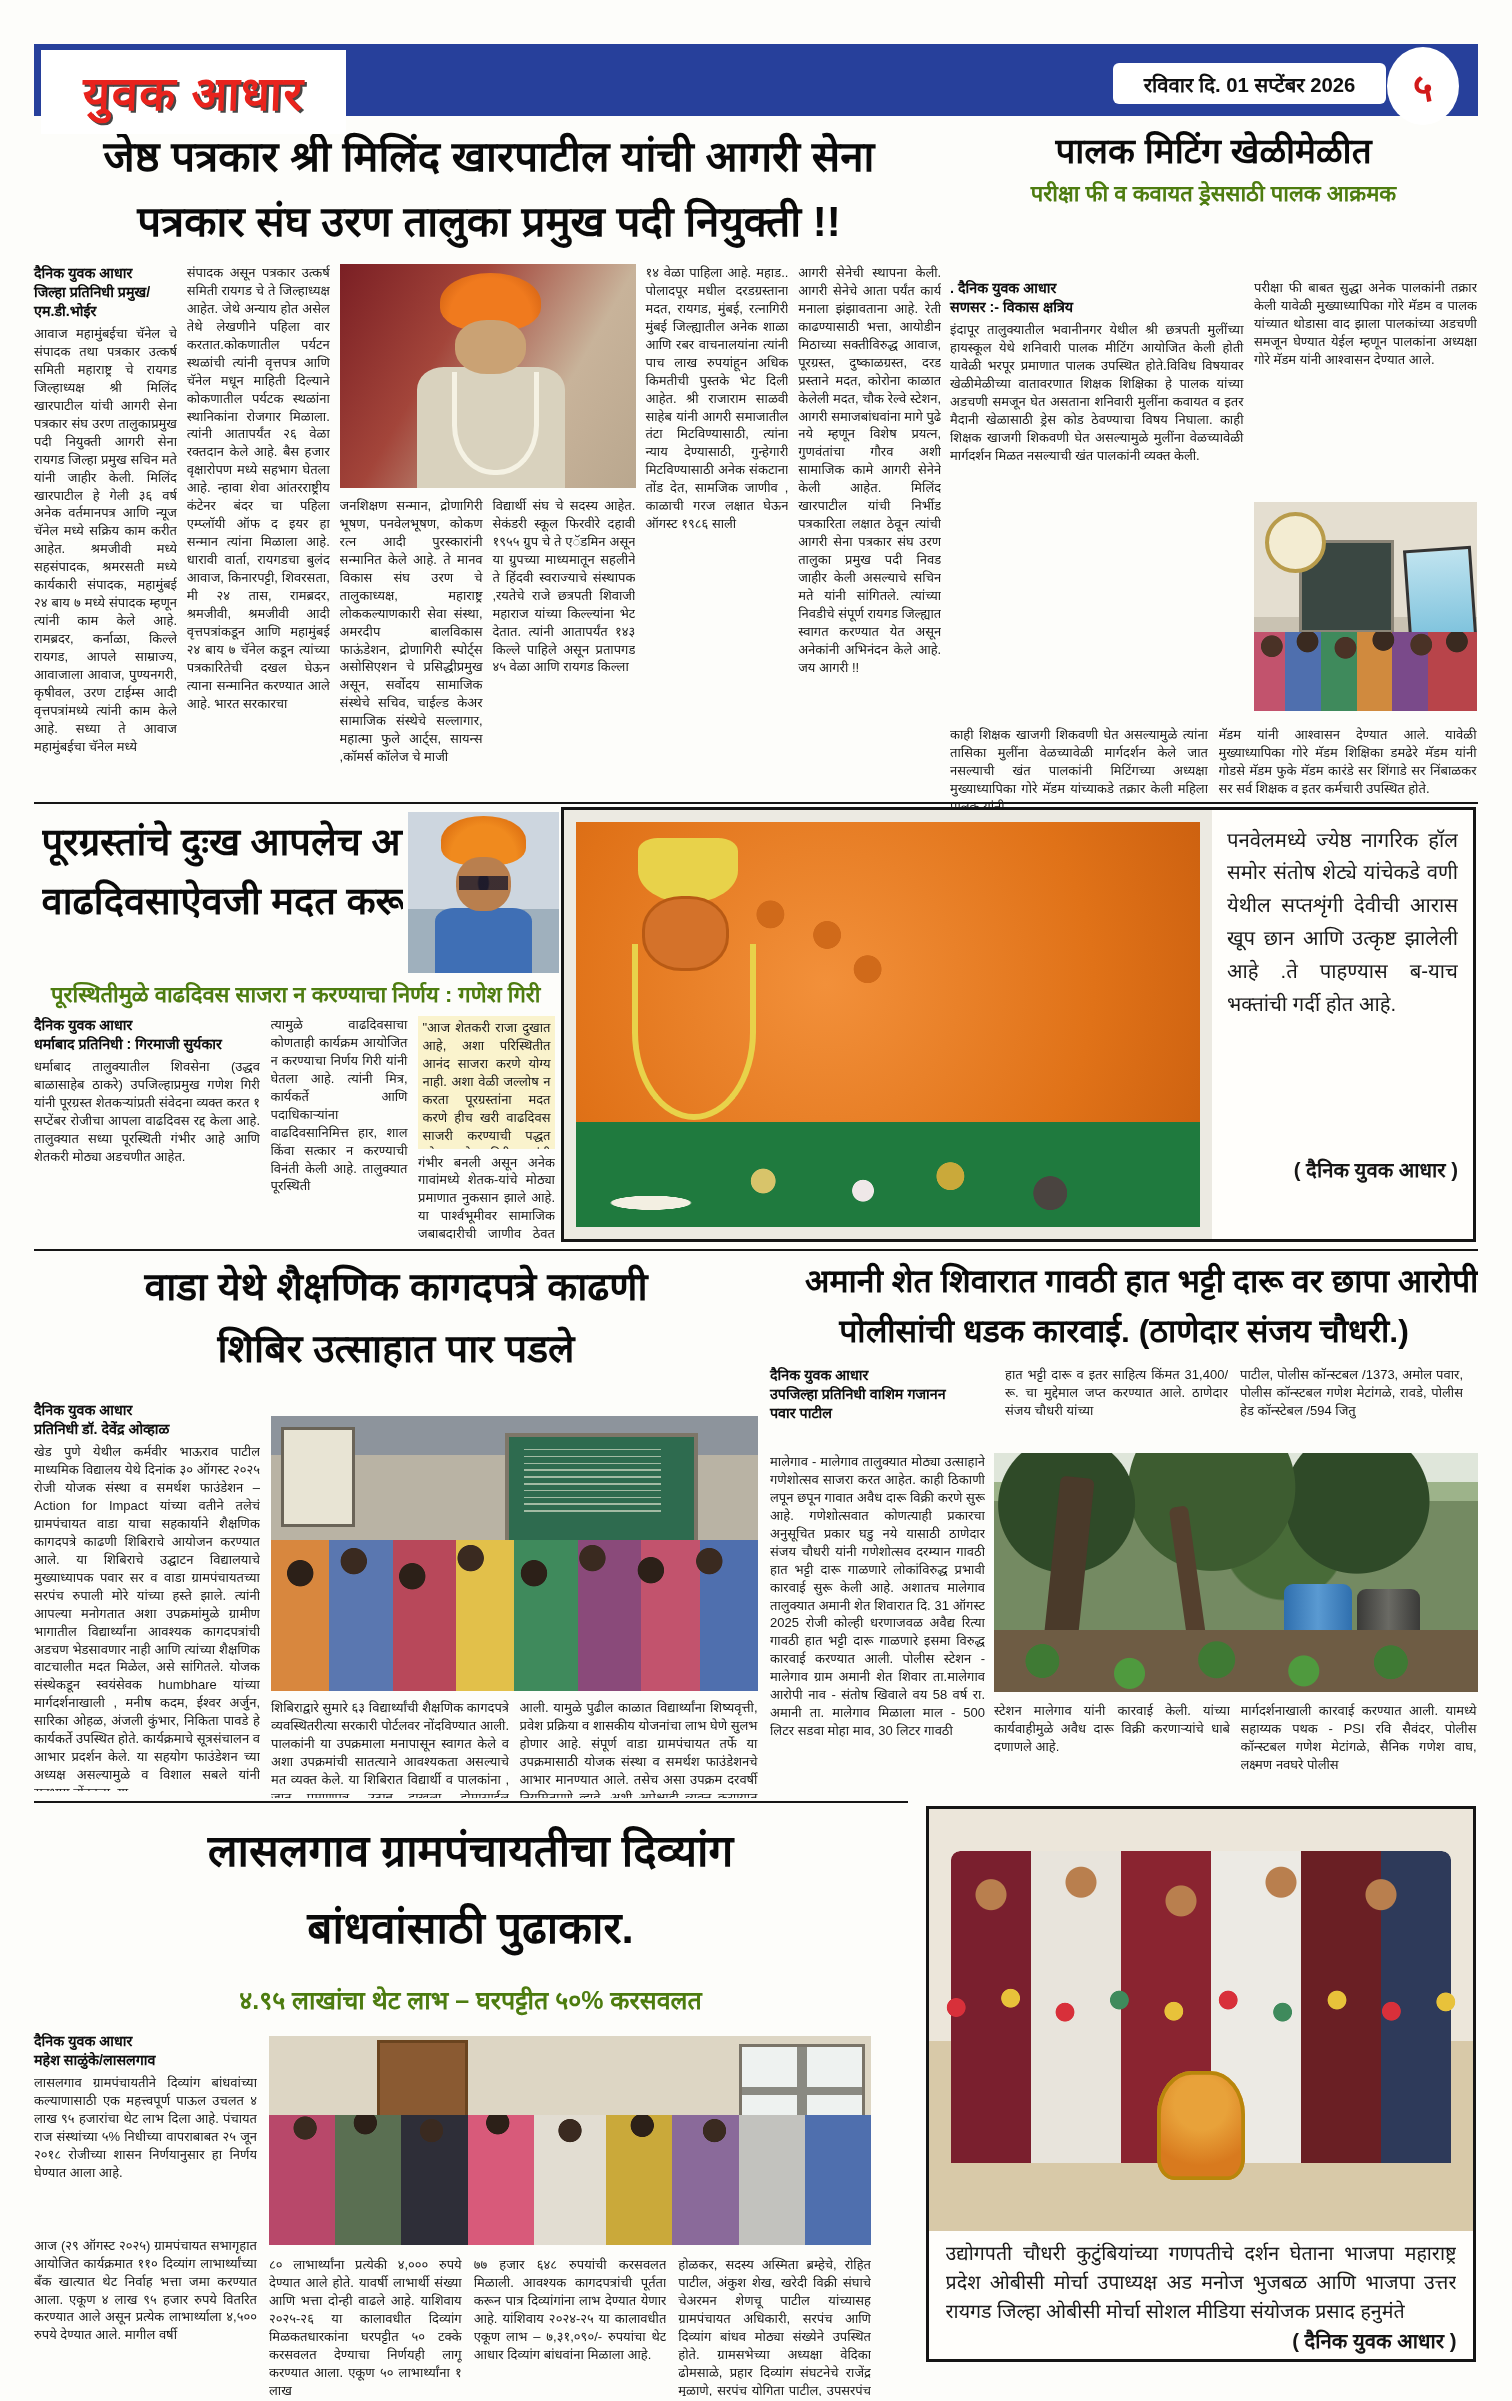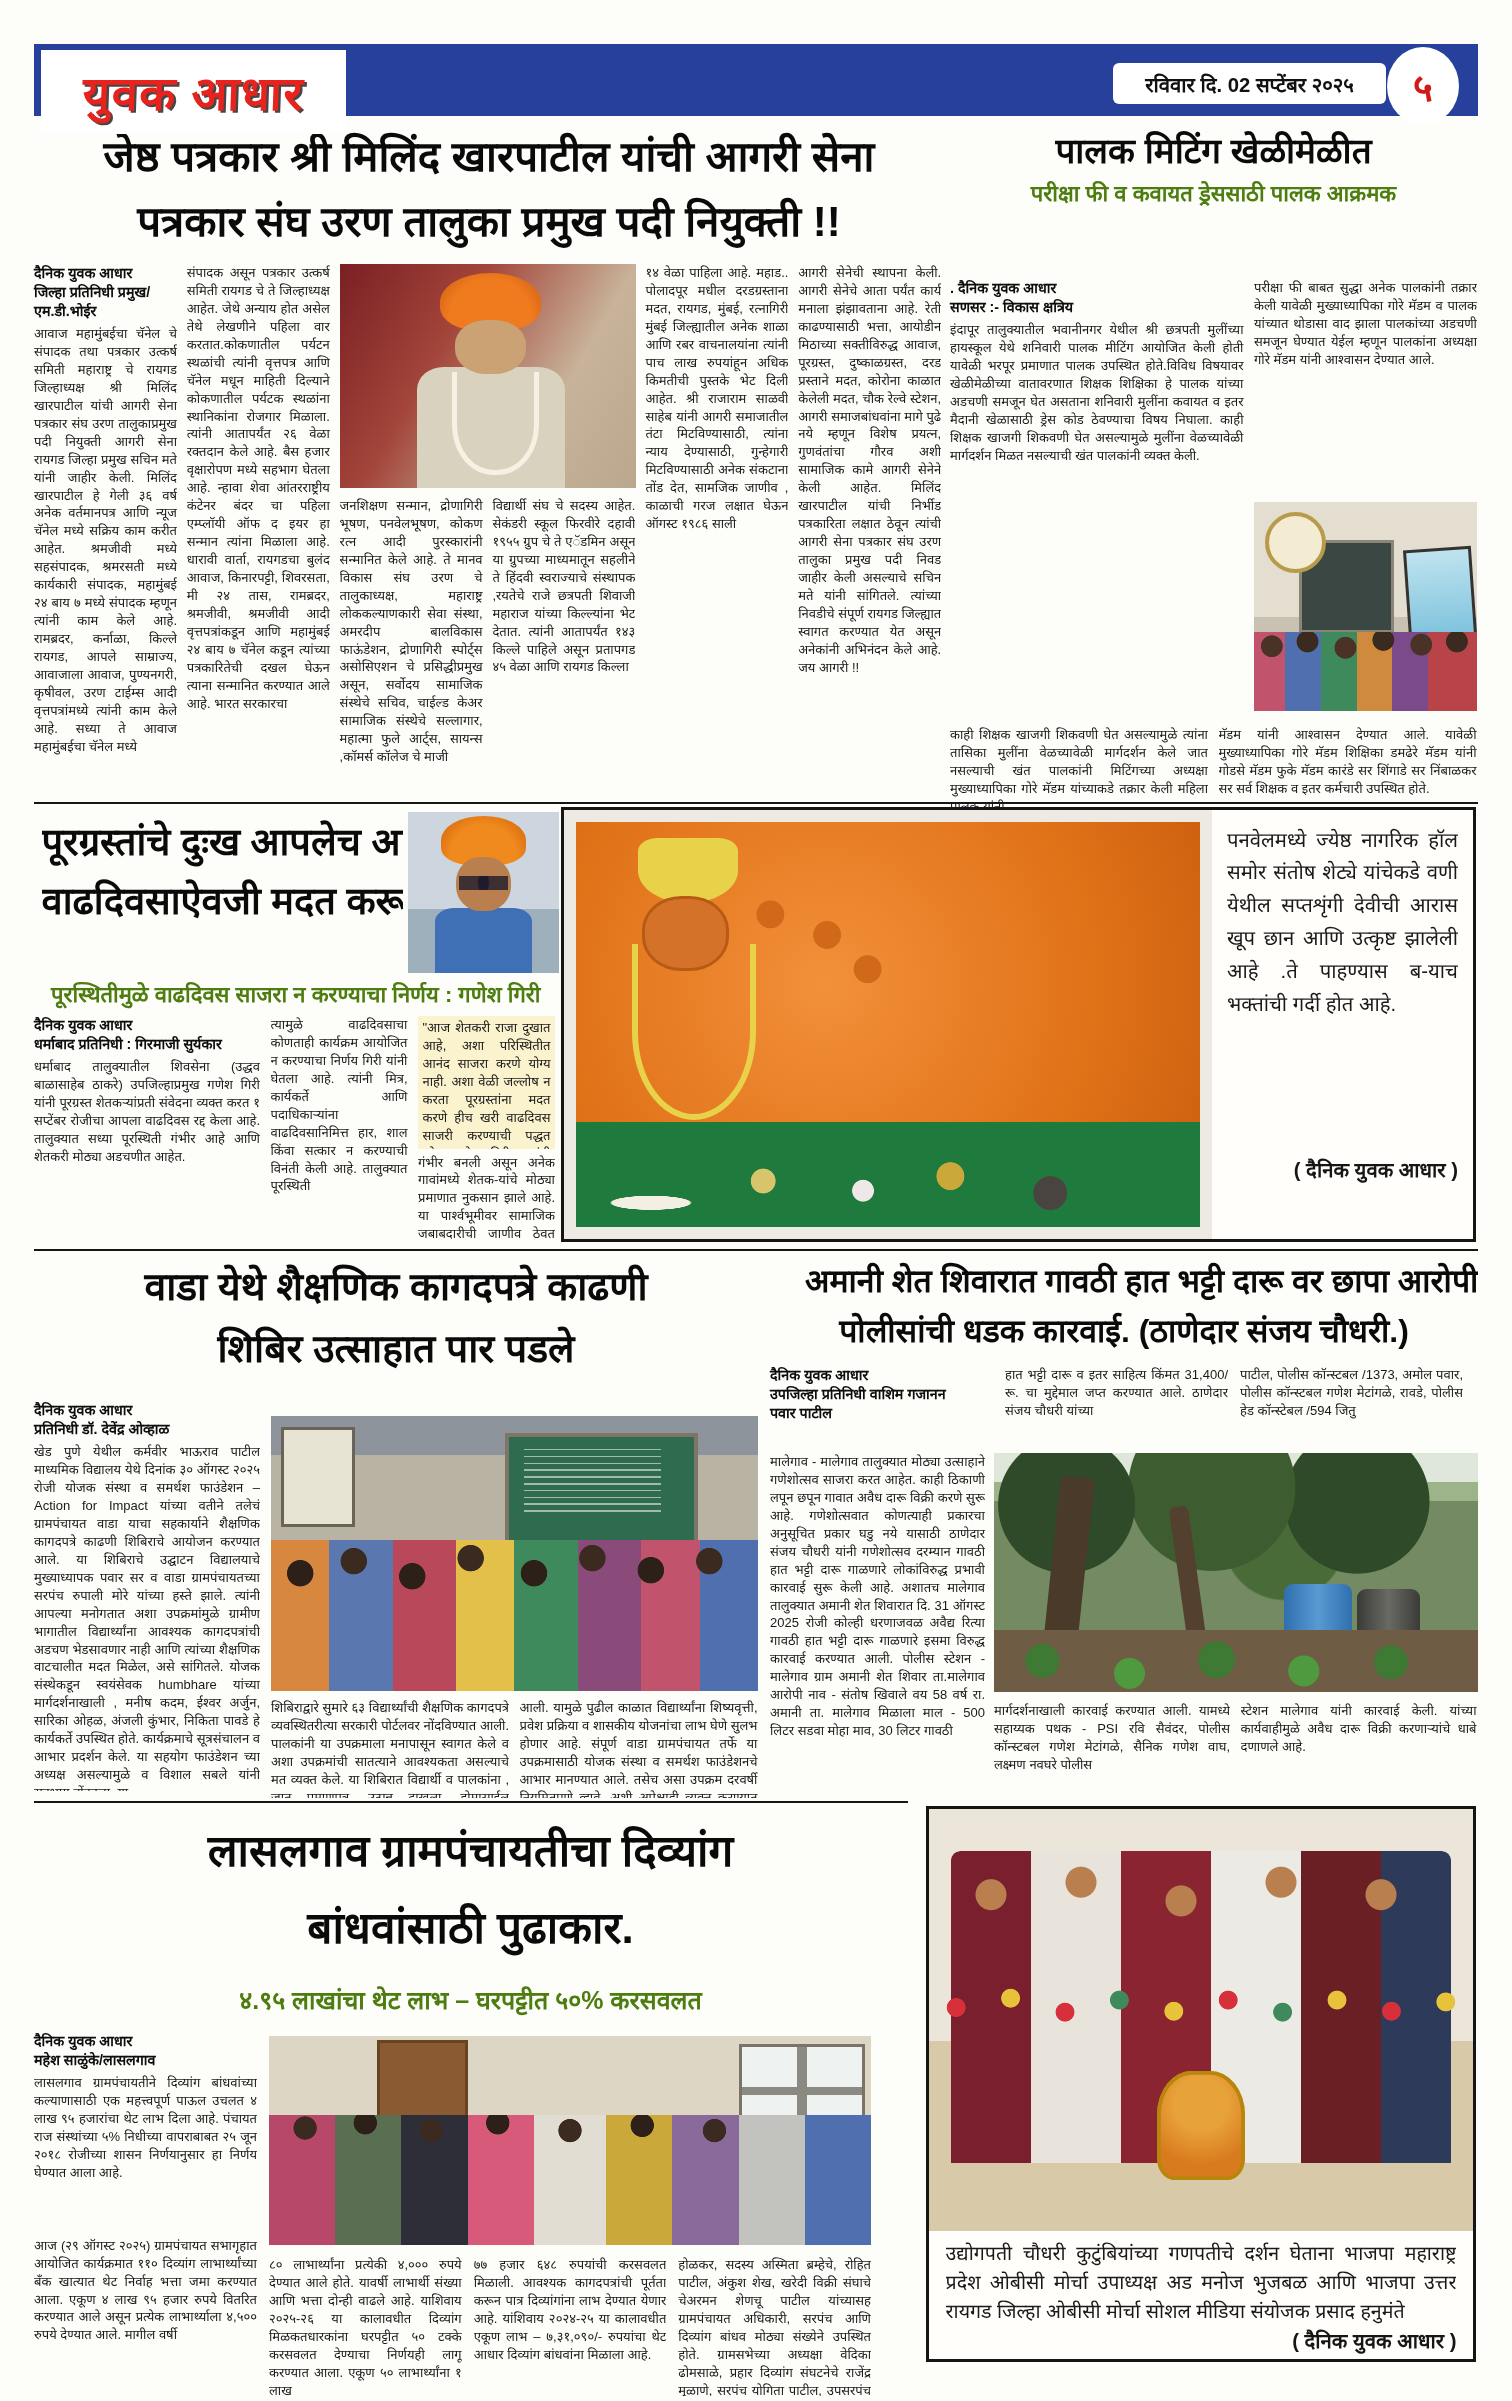--- a/index.html
+++ b/index.html
@@ -143,21 +143,21 @@
 </head>
 <body>
 
 <div class="page">
 
   <div class="mast-bar"></div>
   <div class="logo-box">
     <span class="logo-text">युवक आधार</span>
   </div>
   <div class="date-pill">
-    <span class="date-text">रविवार दि. 02 सप्टेंबर २०२५</span>
+    <span class="date-text">रविवार दि. 01 सप्टेंबर 2026</span>
   </div>
   <div class="page-oval">
     <span class="page-num">५</span>
   </div>
 
   <div class="abs" style="left:34px;top:124px;width:910px;height:676px;">
     <div class="hl" style="font-size:42px;line-height:65px;">जेष्ठ पत्रकार श्री मिलिंद खारपाटील यांची आगरी सेना</div>
     <div class="hl" style="font-size:42px;line-height:65px;">पत्रकार संघ उरण  तालुका प्रमुख पदी नियुक्ती !!</div>
     <div class="abs" style="left:0;top:140px;width:910px;height:535px;display:flex;gap:9.8px;">
       <div style="width:143px;">
@@ -297,22 +297,22 @@
     <div class="ph ph-farm" style="left:224px;top:197px;width:484px;height:239px;">
       <div class="pe-foliage"></div>
         <div class="pe-trunk1"></div>
         <div class="pe-trunk2"></div>
       <div class="pe-barrel1"></div>
         <div class="pe-barrel2"></div>
         <div class="pe-man"></div>
         <div class="pe-crops"></div>
     </div>
     <div class="abs" style="left:224px;top:446px;width:484px;display:flex;gap:10.5px;">
+      <div class="col" style="width:236px;height:95px;">स्टेशन मालेगाव यांनी कारवाई केली. यांच्या कार्यवाहीमुळे अवैध दारू विक्री करणाऱ्यांचे धाबे दणाणले आहे.</div>
       <div class="col" style="width:236px;height:95px;">मार्गदर्शनाखाली कारवाई करण्यात आली. यामध्ये सहाय्यक पथक - PSI रवि सैवंदर, पोलीस कॉन्स्टबल गणेश मेटांगळे, सैनिक गणेश वाघ, लक्ष्मण नवघरे पोलीस</div>
-      <div class="col" style="width:236px;height:95px;">स्टेशन मालेगाव यांनी कारवाई केली. यांच्या कार्यवाहीमुळे अवैध दारू विक्री करणाऱ्यांचे धाबे दणाणले आहे.</div>
     </div>
   </div>
 
   <div class="abs" style="left:34px;top:1806px;width:1444px;height:593px;">
     <div class="abs hl" style="left:15px;top:83px;width:843px;font-size:44px;line-height:77px;">बांधवांसाठी पुढाकार.</div>
     <div class="abs hl" style="left:15px;top:6px;width:843px;font-size:44px;line-height:77px;">लासलगाव ग्रामपंचायतीचा दिव्यांग</div>
     <div class="abs subhead" style="left:15px;top:175px;width:843px;font-size:25px;line-height:38px;">४.९५ लाखांचा थेट लाभ – घरपट्टीत ५०% करसवलत</div>
     <div class="abs" style="left:0;top:226px;width:223px;height:366px;">
       <div class="byline">
         <div>दैनिक युवक आधार</div>

